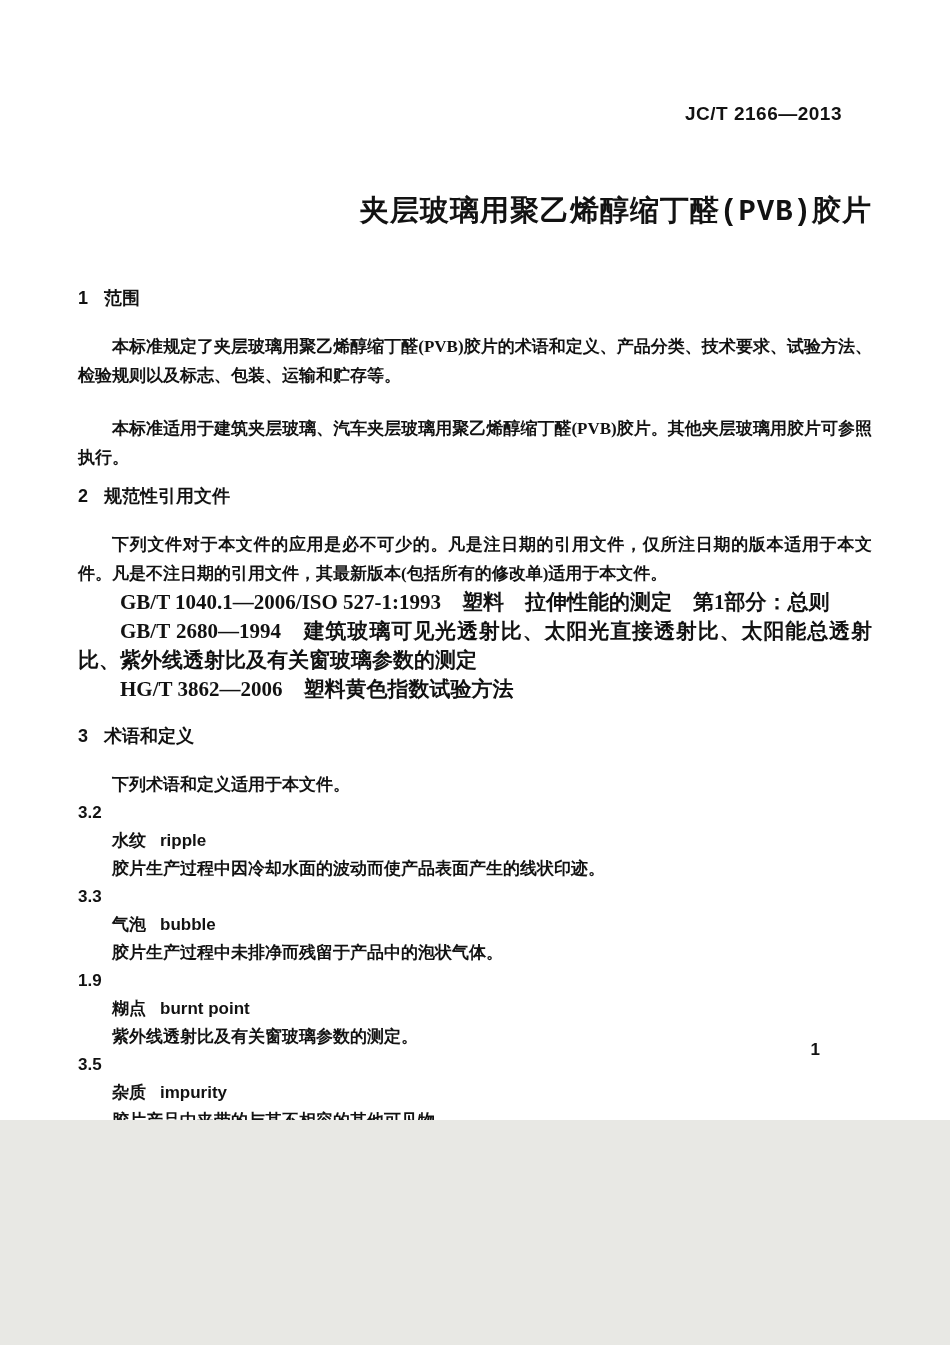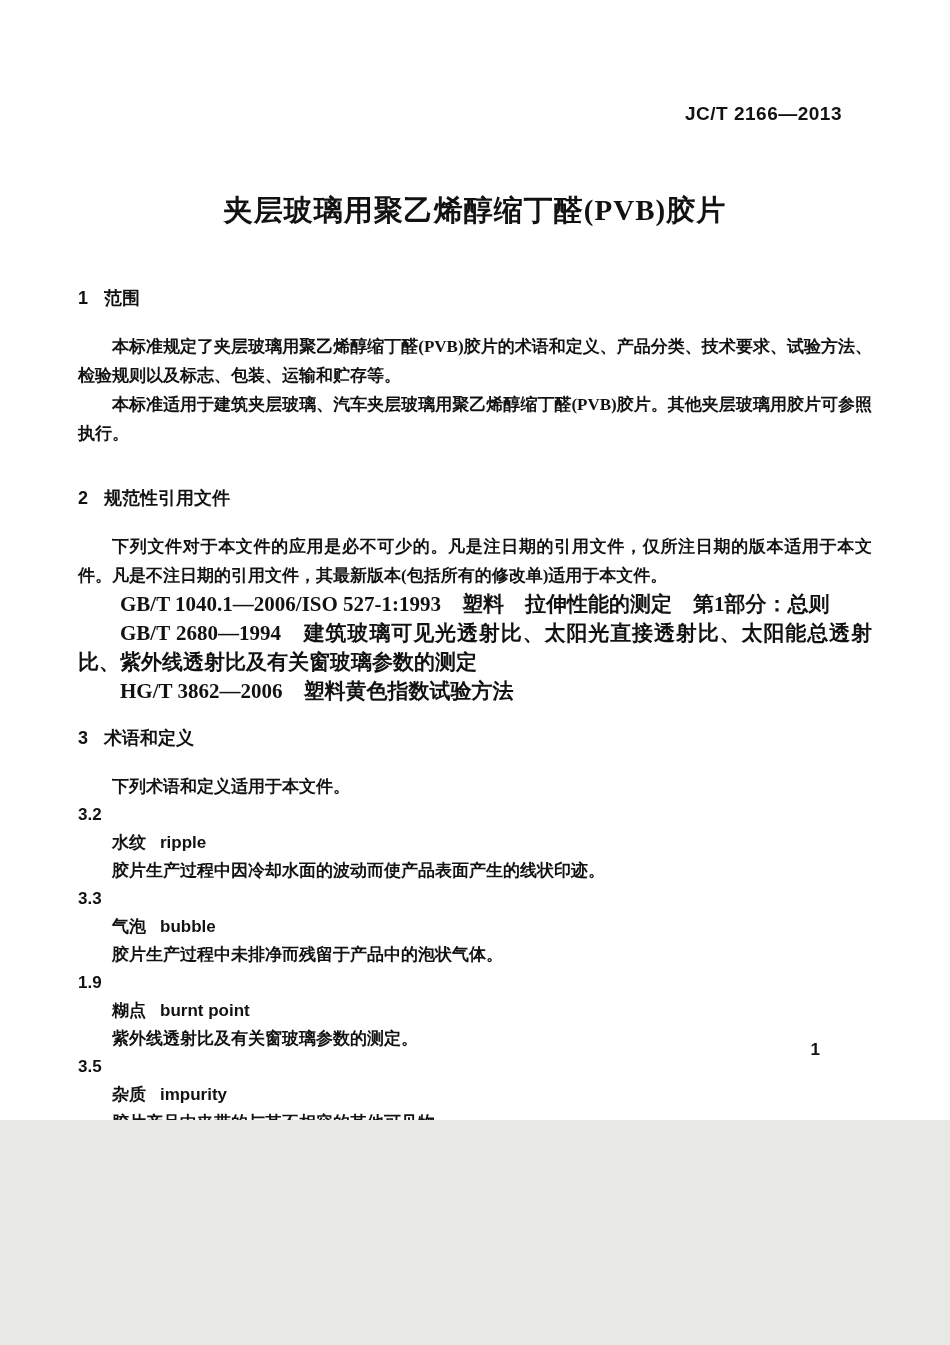--- a/index.html
+++ b/index.html
@@ -24,38 +24,39 @@
   .doc-number {
     margin-top: 103px;
     margin-right: 30px;
     text-align: right;
     font-size: 19px;
     letter-spacing: 0.5px;
     font-family: "Liberation Sans", "DejaVu Sans", sans-serif;
   }
   .doc-title {
     margin-top: 66px;
-    text-align: center;
+    text-align: right;
     font-size: 29px;
     letter-spacing: 1px;
-    font-family: Liberation Serif, serif;
+    font-family: Liberation Mono, monospace;
   }
   .sec-heading {
     font-size: 18px;
     font-family: "Liberation Sans", "DejaVu Sans", sans-serif;
   }
   .sec-heading .sec-num { display: inline-block; margin-right: 16px; }
   .sec1-heading { margin-top: 55px; }
-  .sec2-heading { margin-top: 38px; }
+  .sec2-heading { margin-top: 12px; }
   .sec3-heading { margin-top: 20px; }
   .para {
     font-size: 17px;
     line-height: 29px;
     text-indent: 2em;
     text-align: justify;
+    margin-top: 24px;
   }
   .after-heading { margin-top: 22px; }
   .ref-line {
     font-size: 21px;
     line-height: 29px;
     text-indent: 2em;
     text-align: justify;
   }
   .ref-wrap { text-indent: 2em; font-family: Liberation Serif, serif; }
   .term-block { font-size: 17px; line-height: 28px; }

